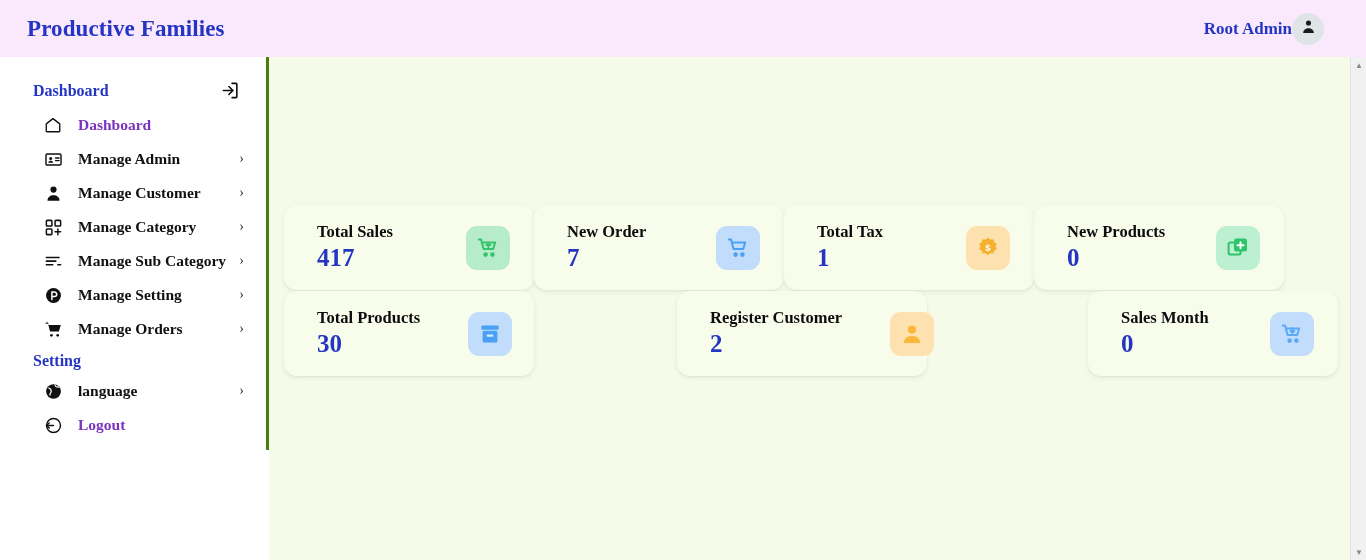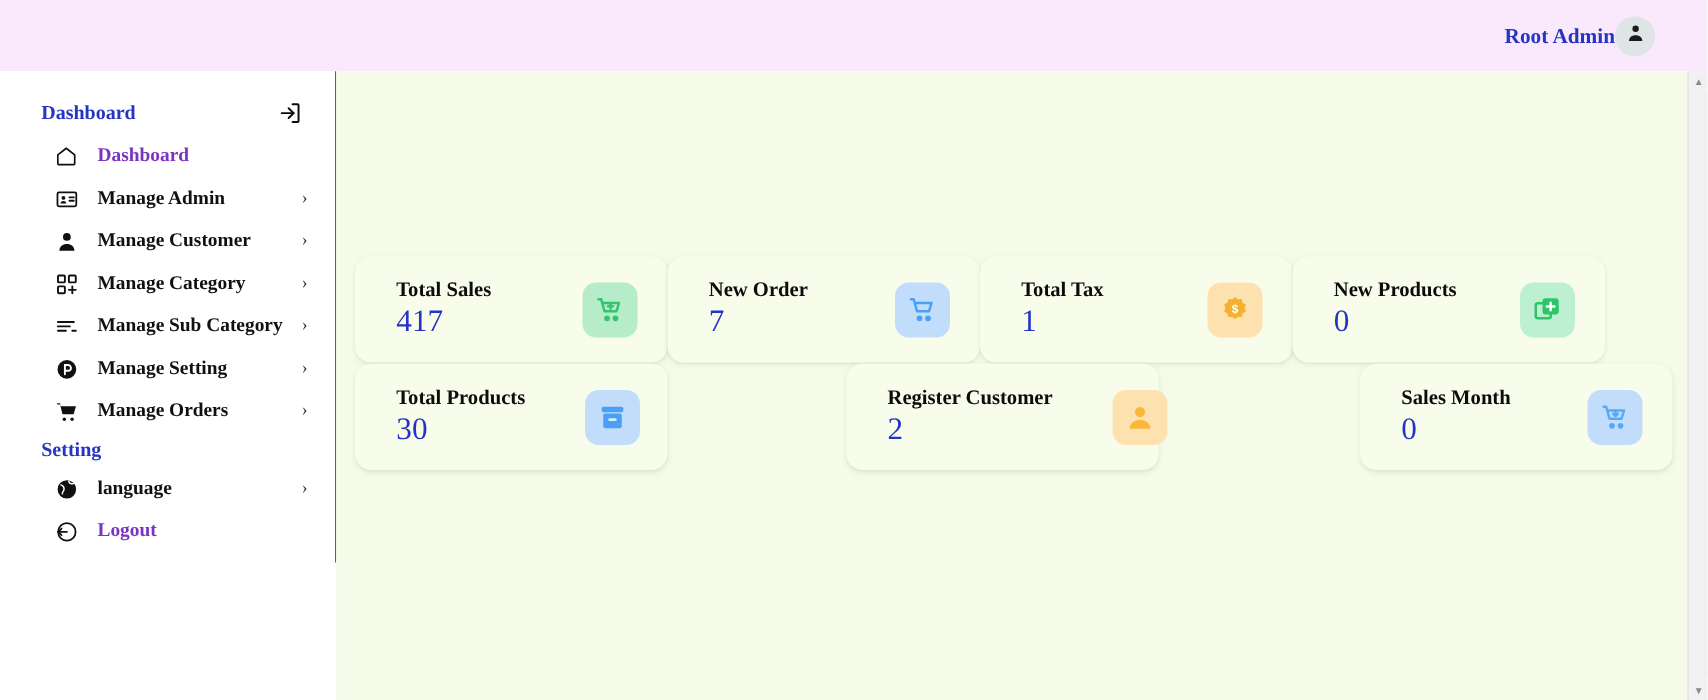--- a/index.html
+++ b/index.html
@@ -29,21 +29,21 @@
   .avatar {
     width: 32px; height: 32px; border-radius: 50%;
     background: #dfe4e7; display: flex; align-items: center; justify-content: center;
   }
 
   
   .sidebar {
     position: absolute; top: 57px; left: 0;
     width: 269px; height: 393px;
     background: #ffffff;
-    border-right: 1px solid #4d7c0f;
+    border-right: 3px solid #4d7c0f;
     padding-top: 24px;
   }
   .side-head {
     display: flex; align-items: center;
     padding: 0 26px 0 33px; margin-bottom: 8px;
   }
   .side-head-title { font-size: 16px; font-weight: bold; color: #2435c4; }
   .collapse-btn { margin-left: auto; cursor: pointer; line-height: 0; }
 
   .nav-section-title {
@@ -88,21 +88,21 @@
     position: relative;
   }
   .row1 .card { width: 250px; }
   .row2 { margin-top: 1px; }
   .card-texts { display: flex; flex-direction: column; justify-content: center; }
   .card-title {
     font-size: 16.5px; font-weight: bold; color: #0c0c0c;
     white-space: nowrap; line-height: 1.25;
   }
   .card-value {
-    font-size: 25px; font-weight: normal; color: #2435c4; line-height: 1.25;
+    font-size: 25px; font-weight: bold; color: #2435c4; line-height: 1.25;
   }
   .card-ico {
     margin-left: auto;
     width: 44px; height: 44px;
     border-radius: 11px;
     display: flex; align-items: center; justify-content: center;
     flex: 0 0 44px;
   }
   .ico-green { background: #b6ecc9; }
   .ico-blue  { background: #c2ddfc; }
@@ -133,20 +133,21 @@
   .sb-thumb {
     position: absolute; left: 1px; top: 17px;
     width: 14px; height: 468px;
     background: #f1f1f1;
   }
 </style>
 </head>
 <body>
 
 <div class="topbar">
+  <div class="brand">Productive Families</div>
   <div class="topbar-right">
     <div class="user-name">Root Admin</div>
     <div class="avatar">
       <span>
         <svg width="17" height="17" viewBox="0 0 24 24" fill="#1a1a1a">
           <circle cx="12" cy="7" r="3.6"></circle>
           <path d="M4.5 21c0-4.2 3.4-6.6 7.5-6.6s7.5 2.4 7.5 6.6z"></path>
         </svg>
       </span>
     </div>

